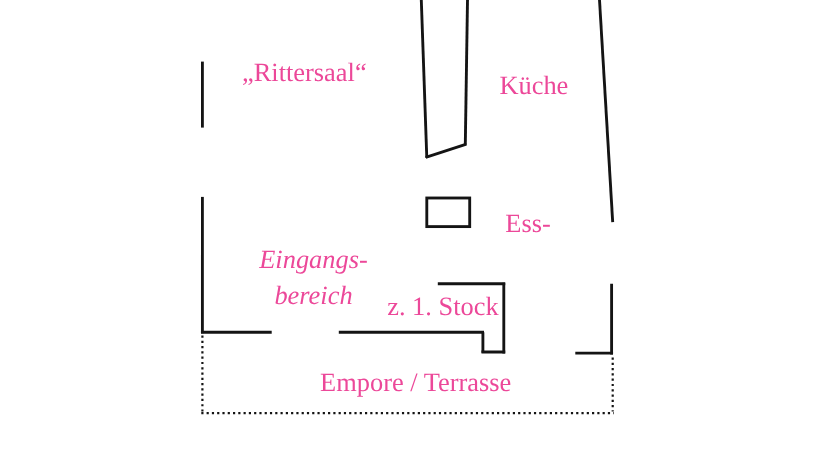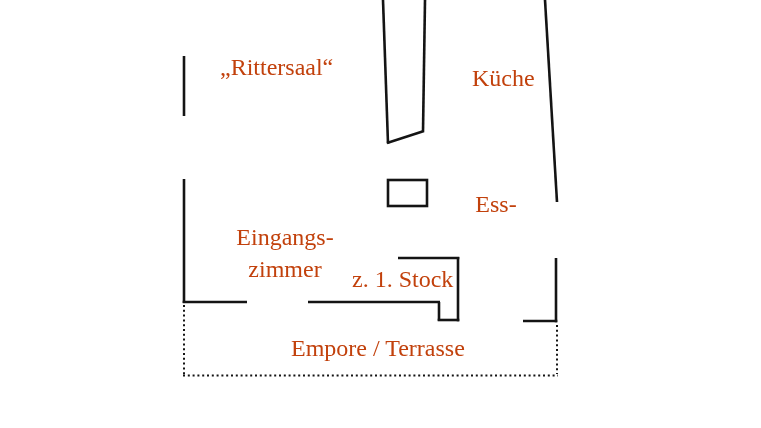--- a/index.html
+++ b/index.html
@@ -19,21 +19,21 @@
   .plan-svg {
     position: absolute;
     left: 0;
     top: 0;
   }
   .label {
     position: absolute;
     font-size: 24px;
     line-height: 27px;
     white-space: nowrap;
-    color: #c2410c;
+    color: #ec4899;
   }
   .label.two-line {
     text-align: center;
     white-space: normal;
   }
   .label.two-line span {
     display: block;
   }
 </style>
 </head>
@@ -71,28 +71,28 @@
     <g stroke="#141414" stroke-width="2" fill="none" stroke-dasharray="2 2.8">
 
       <line x1="184" y1="305" x2="184" y2="375"></line>
       <line x1="183" y1="375.5" x2="558" y2="375.5"></line>
       <line x1="557" y1="325" x2="557" y2="374"></line>
     </g>
   </svg>
 
   <div class="label" style="left:220px; top:54px;">„Rittersaal“</div>
 
-  <div class="label" style="left:472px; top:65px;text-align:center;">Küche</div>
+  <div class="label" style="left:454px; top:65px;text-align:center;">Küche</div>
 
-  <div class="label two-line" style="left:444px; top:189px; width:104px; line-height:30px;">
+  <div class="label two-line" style="left:428px; top:189px; width:104px; line-height:30px;">
     <span>Ess-</span>
   </div>
 
-  <div class="label two-line" style="left:229px; top:221px; width:112px; line-height:32px;">
+  <div class="label two-line" style="left:229px; top:221px; width:112px; line-height:32px;font-style:italic;">
     <span>Eingangs-</span>
-    <span>zimmer</span>
+    <span>bereich</span>
   </div>
 
   <div class="label" style="left:352px; top:266px;">z. 1. Stock</div>
 
   <div class="label" style="left:291px; top:335px;">Empore / Terrasse</div>
 
 </div>
 
 </body></html>

